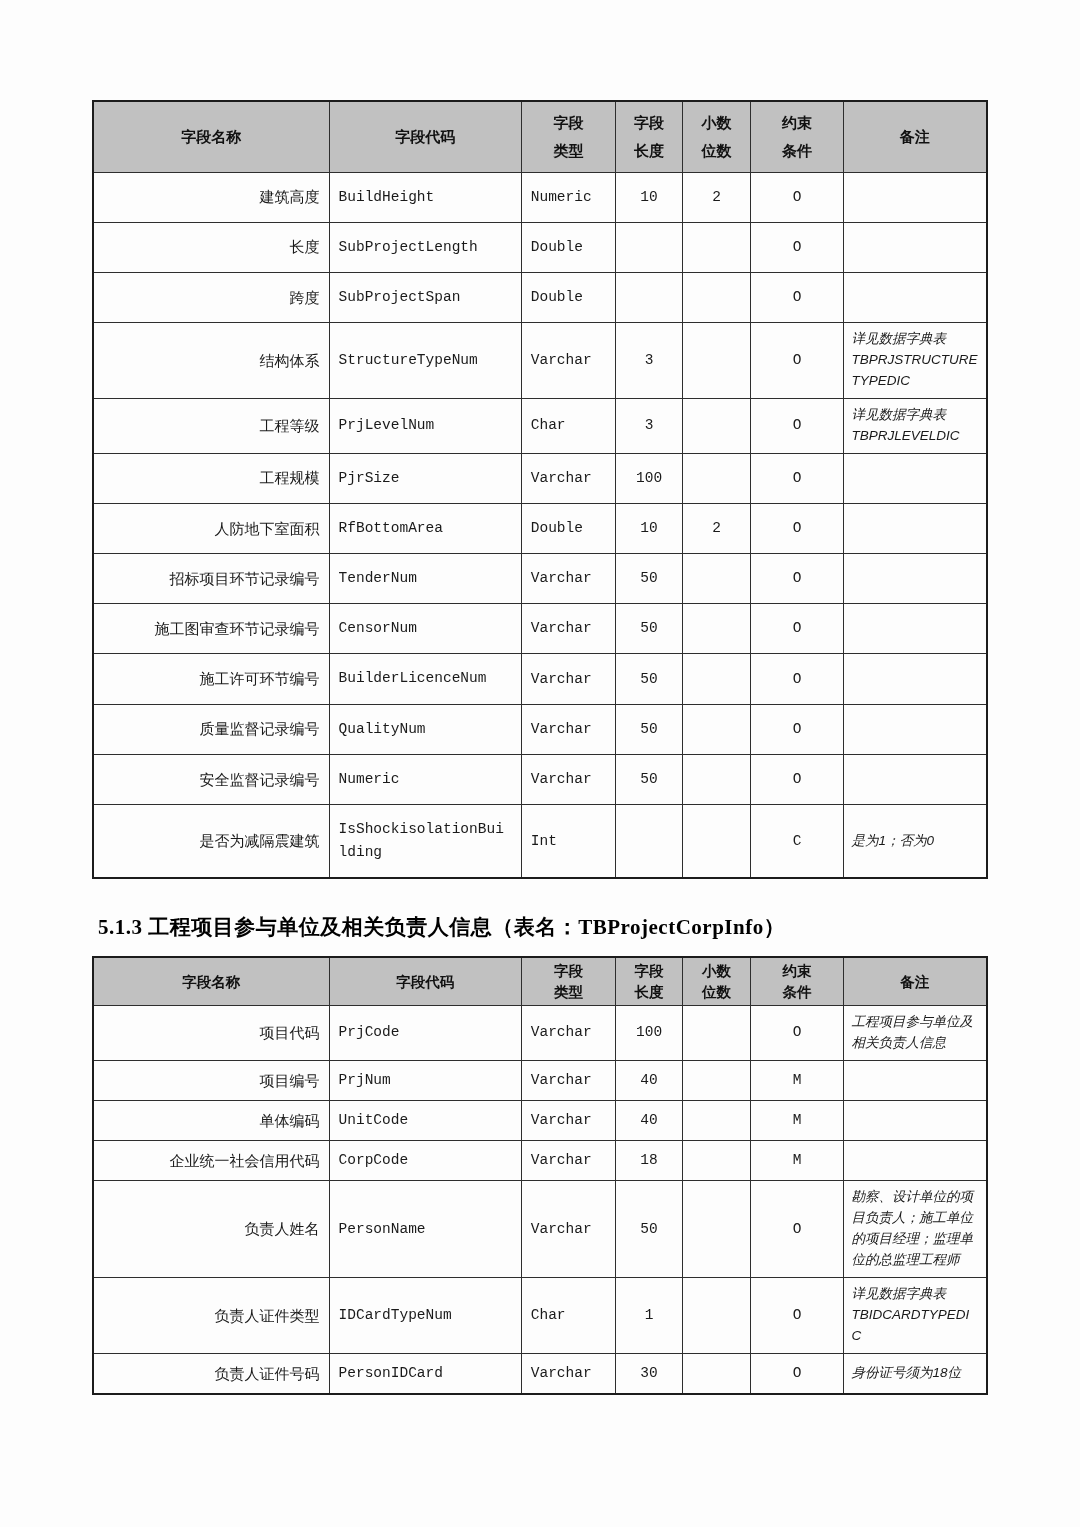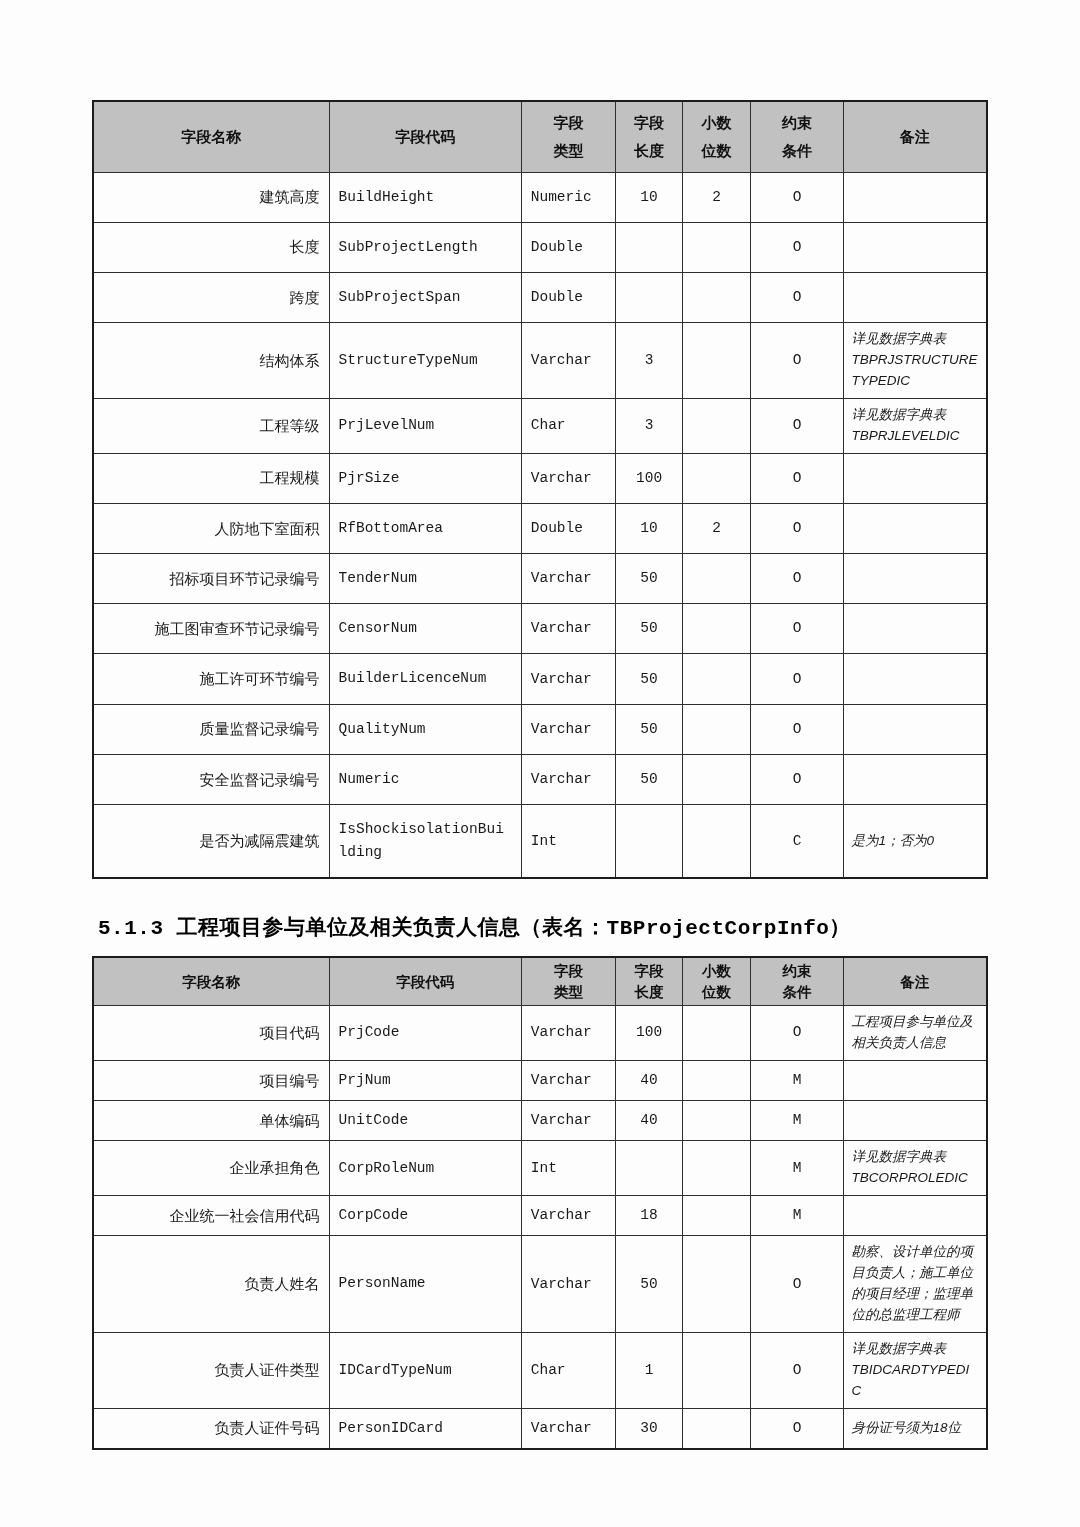--- a/index.html
+++ b/index.html
@@ -32,21 +32,21 @@
   }
   td.code { word-break: break-all; line-height: 1.6; }
   td.length, td.decimal, td.constraint { text-align: center; }
   td.remark {
     font-size: 13.5px; white-space: pre-line; word-break: break-all;
     line-height: 1.55; padding: 6px 8px; font-style: italic;
   }
   .section-heading {
     font-size: 21px; font-weight: bold; color: #000;
     margin: 34px 0 15px 6px; letter-spacing: 0.5px;
-    font-family: Liberation Mono, monospace;
+    font-family: Liberation Serif, serif;
   }
 </style>
 </head>
 <body>
 
 <div class="page">
 
   <table class="fields-table table1">
     <colgroup>
       <col style="width:26.4%">
@@ -244,30 +244,20 @@
         <tr>
           <td class="name">单体编码</td>
           <td class="code">UnitCode</td>
           <td class="type">Varchar</td>
           <td class="length">40</td>
           <td class="decimal"></td>
           <td class="constraint">M</td>
           <td class="remark"></td>
         </tr>
         <tr>
-          <td class="name">企业承担角色</td>
-          <td class="code">CorpRoleNum</td>
-          <td class="type">Int</td>
-          <td class="length"></td>
-          <td class="decimal"></td>
-          <td class="constraint">M</td>
-          <td class="remark">详见数据字典表
-TBCORPROLEDIC</td>
-        </tr>
-        <tr>
           <td class="name">企业统一社会信用代码</td>
           <td class="code">CorpCode</td>
           <td class="type">Varchar</td>
           <td class="length">18</td>
           <td class="decimal"></td>
           <td class="constraint">M</td>
           <td class="remark"></td>
         </tr>
         <tr>
           <td class="name">负责人姓名</td>

